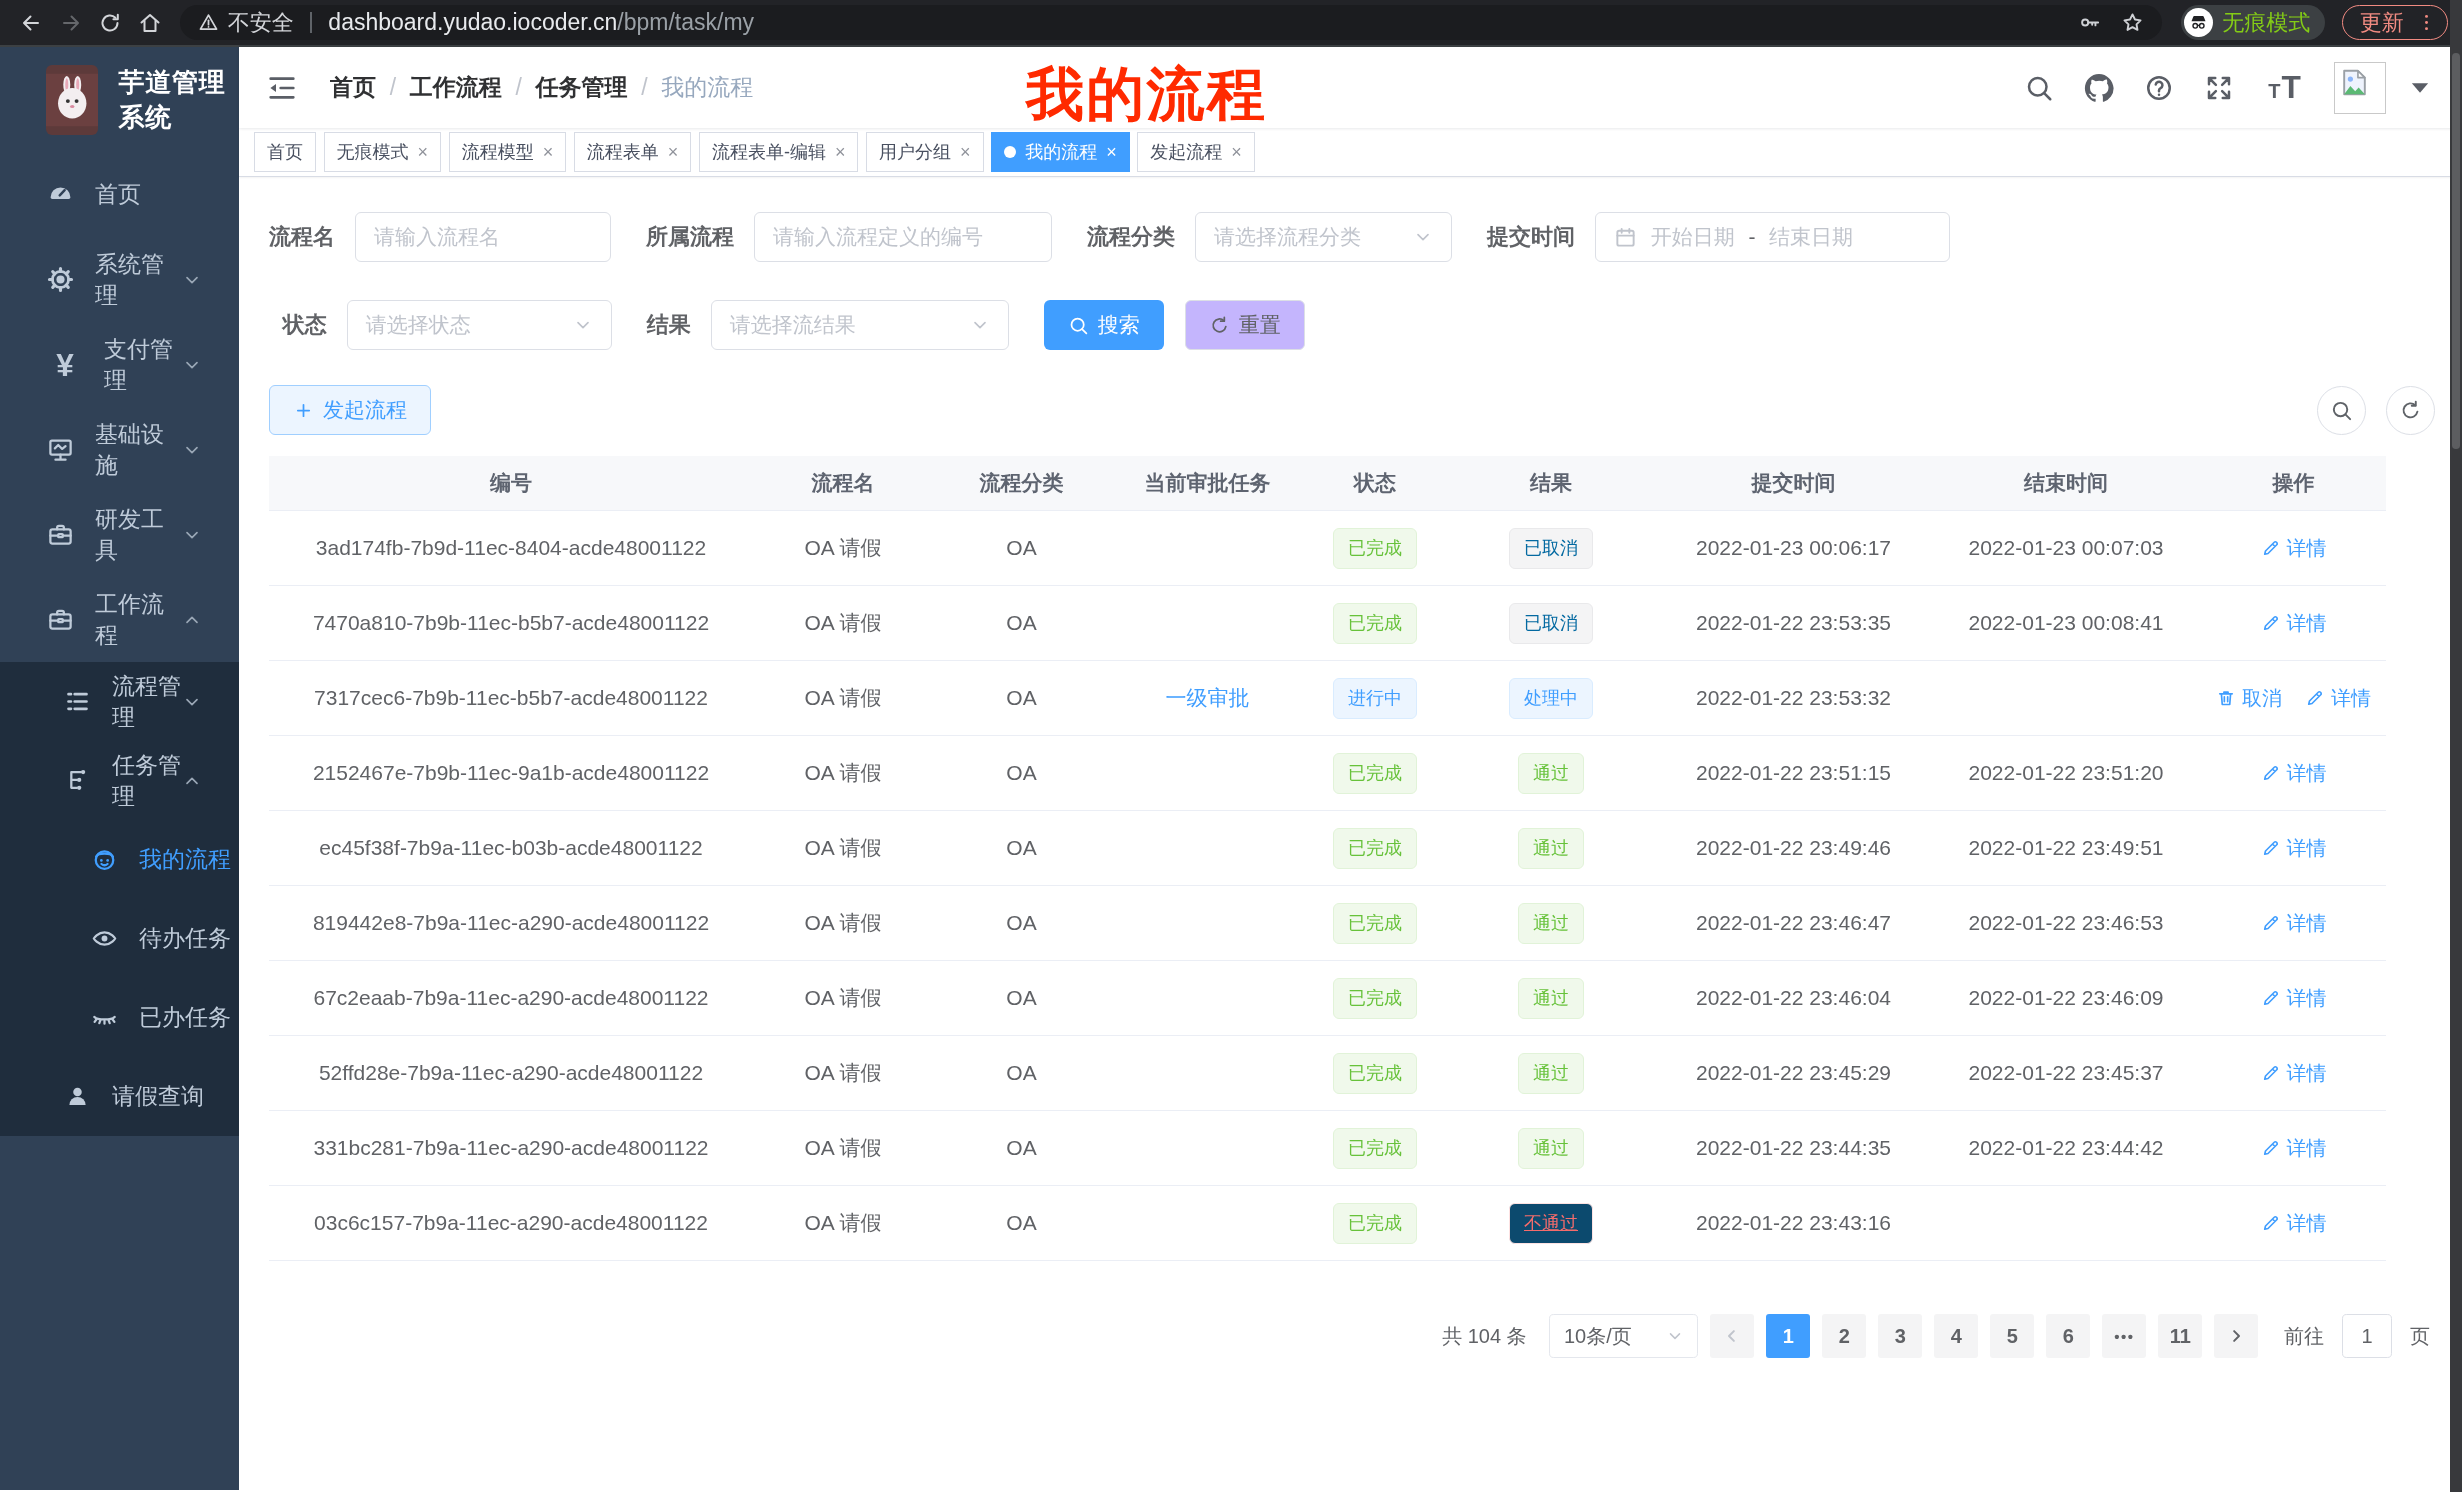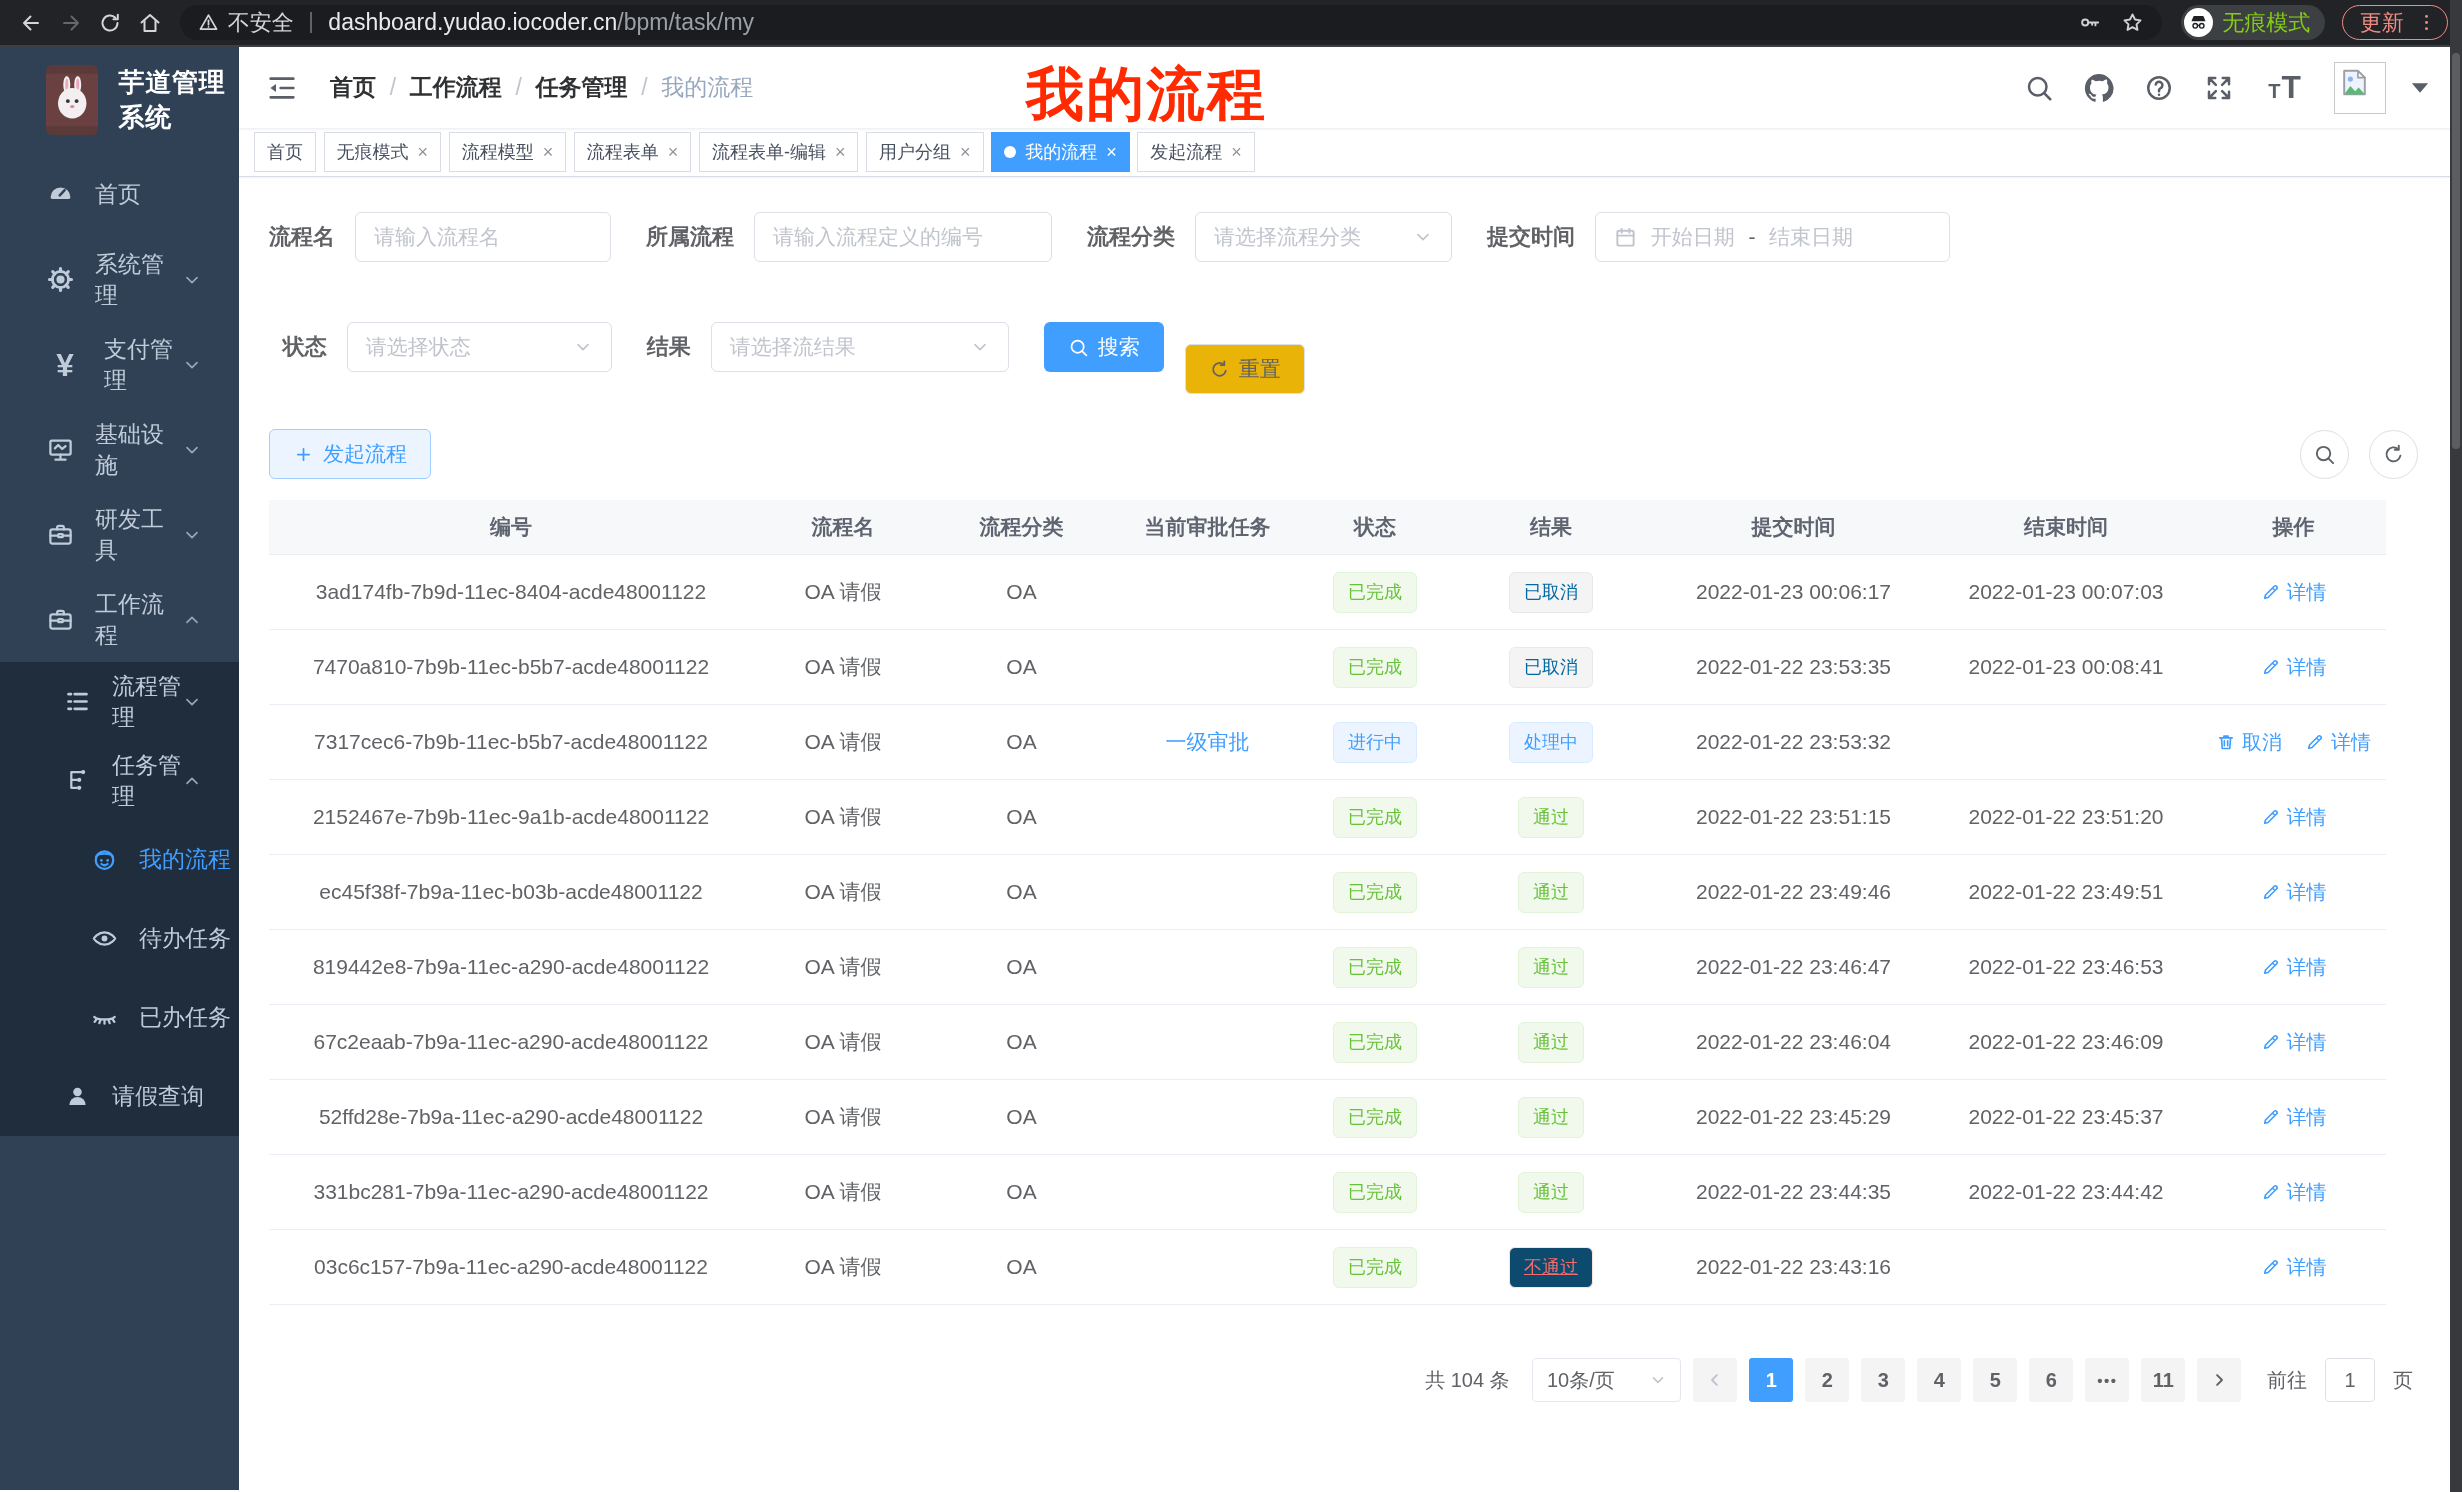--- a/index.html
+++ b/index.html
@@ -73,39 +73,39 @@
     position:relative; z-index:2; }
   .tag-item { height:40px; display:flex; align-items:center; gap:9px; padding:0 12px;
     border:0.8px solid #d8dce5; background:#fff; color:#495060; font-size:18px; cursor:pointer; }
   .tag-item .t-dot { width:12px; height:12px; border-radius:50%; background:#fff; display:none; }
   .tag-item .t-close { color:#90939b; font-size:18px; line-height:1; }
   .tag-item.active { background:#409eff; border-color:#409eff; color:#fff; }
   .tag-item.active .t-dot { display:block; }
   .tag-item.active .t-close { color:#fff; }
 
   
-  .content { flex:1; padding:0 29px 0 30px; }
+  .content { flex:1; padding:0 12px 0 30px; }
   .f-row { display:flex; align-items:center; margin-top:35px; }
   .f-item { display:flex; align-items:center; margin-right:35px; }
   .f-label { font-size:22px; font-weight:700; color:#606266; margin-right:20px; white-space:nowrap; }
   .ctrl { height:50px; border:0.8px solid #dcdfe6; border-radius:6px; background:#fff;
     display:flex; align-items:center; padding:0 18px; font-size:21px; color:#c0c4cc; }
   .ctrl input { border:none; outline:none; width:100%; font-size:21px; color:#606266;
     font-family:inherit; background:transparent; }
   .ctrl input::placeholder { color:#c0c4cc; }
   .sel { justify-content:space-between; }
   .sel .ic { font-size:20px; color:#c0c4cc; }
   .daterange { gap:13.7px; }
   .daterange .ic { font-size:23px; color:#c0c4cc; }
   .daterange .dr-txt { color:#c0c4cc; }
   .btn { height:50px; border-radius:6px; font-size:21px; display:inline-flex; align-items:center;
     gap:9px; padding:0 23px; cursor:pointer; border:0.8px solid transparent; font-family:inherit; }
   .btn .ic { font-size:21px; }
   .btn-primary { background:#409eff; color:#fff; }
-  .btn-default { background:#eab308; border-color:#dcdfe6; color:#606266;margin-top:44px; }
+  .btn-default { background:#c4b5fd; border-color:#dcdfe6; color:#606266; }
   .btn-soft { background:#ecf5ff; border-color:#a0cfff; color:#409eff; }
   .toolbar { display:flex; align-items:center; margin-top:35px; }
   .tool-circles { margin-left:auto; display:flex; gap:20px; margin-right:15px; }
   .circle-btn { width:49px; height:49px; border-radius:50%; border:0.8px solid #dcdfe6;
     display:flex; align-items:center; justify-content:center; color:#5f6368; background:#fff; }
   .circle-btn .ic { font-size:23px; }
 
   
   .tbl { margin-top:21px; width:2117px; }
   .t-grid { display:grid; grid-template-columns:484px 180px 177px 195px 140px 212px 273px 272px 183px;

